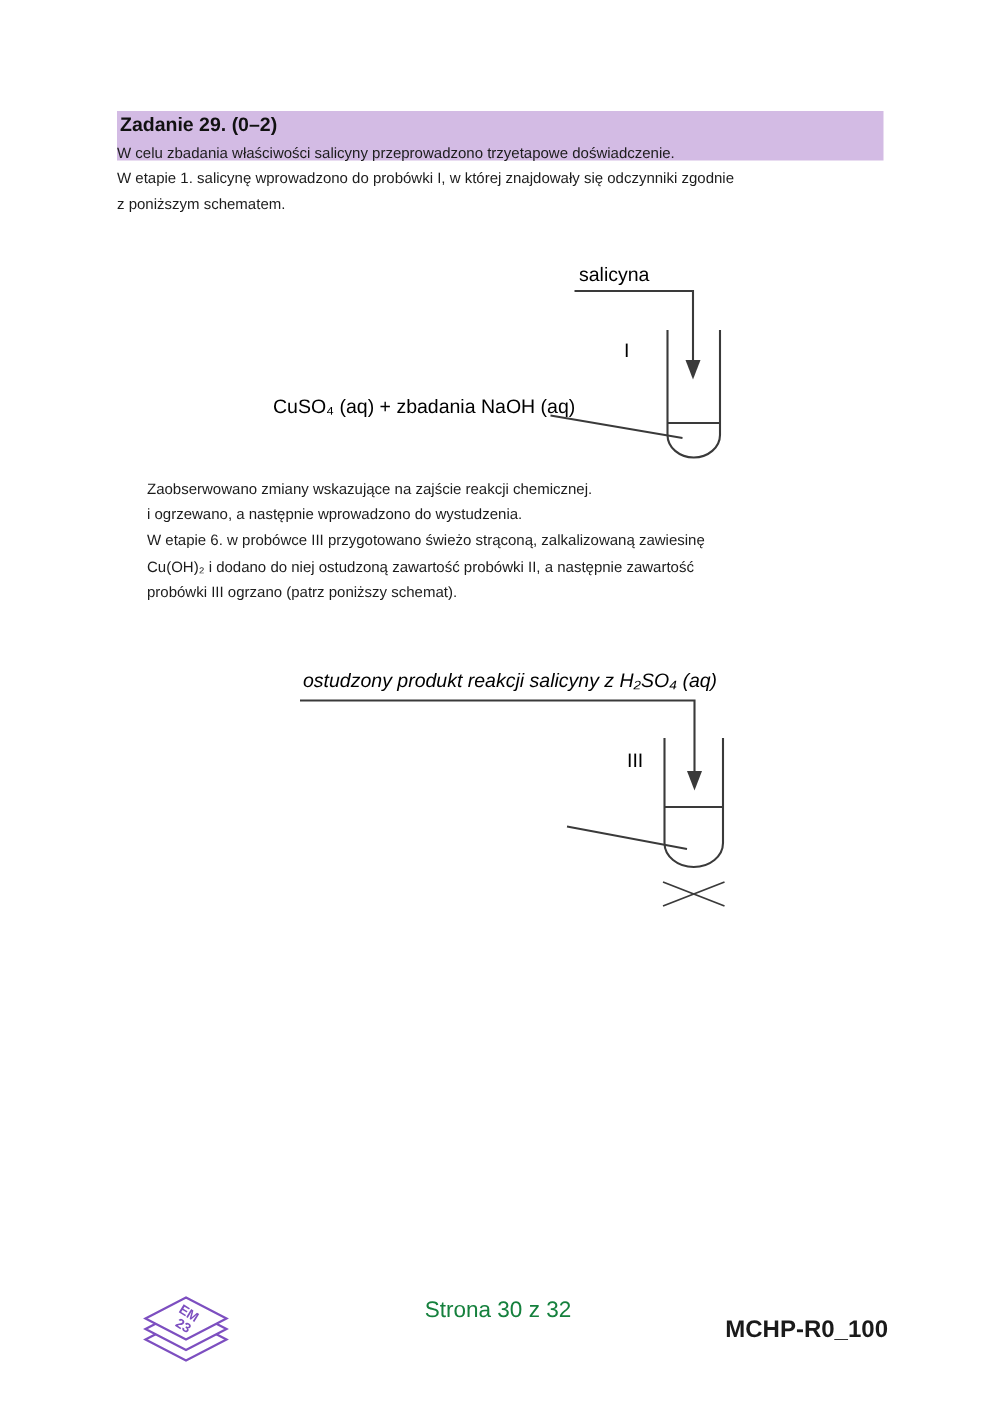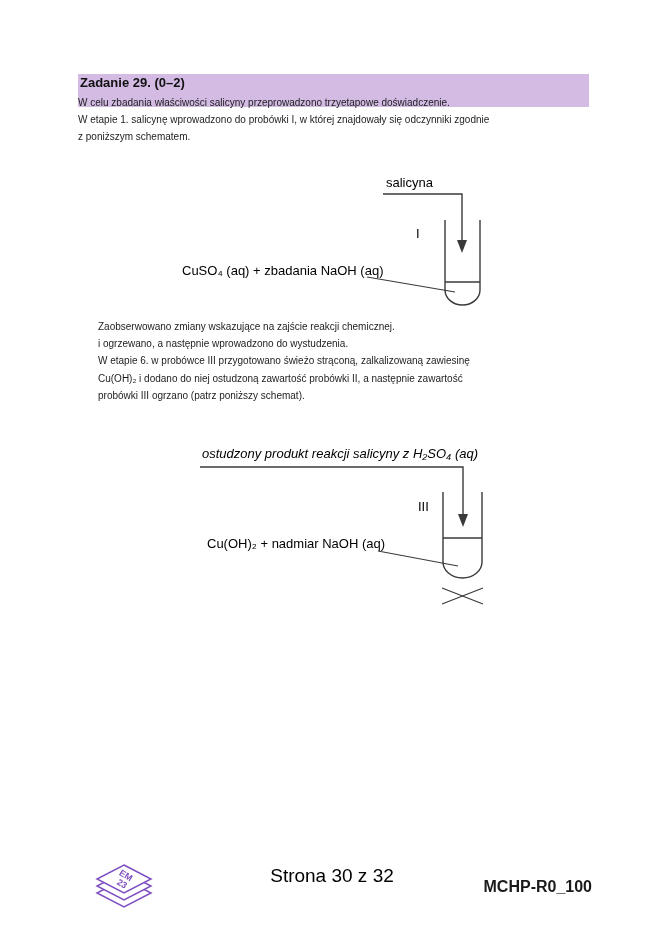--- a/index.html
+++ b/index.html
@@ -44,22 +44,22 @@
   }
   .diagram-svg {
     position: absolute;
   }
   .footer-page {
     position: absolute;
     top: 865px;
     left: 0;
     width: 664px;
     text-align: center;
-    font-size: 19px;
-    color: #000000;
+    font-size: 15px;
+    color: #15803d;
   }
   .footer-code {
     position: absolute;
     top: 878px;
     right: 72px;
     font-size: 16px;
     font-weight: bold;
     color: #1a1a1a;
   }
   .logo {
@@ -100,21 +100,20 @@
   <div class="textblock" style="top:318px;margin-left:20px;">
     <div>Zaobserwowano zmiany wskazujące na zajście reakcji chemicznej.</div>
     <div>i ogrzewano, a następnie wprowadzono do wystudzenia.</div>
     <div>W etapie 6. w probówce III przygotowano świeżo strąconą, zalkalizowaną zawiesinę</div>
     <div>Cu(OH)₂ i dodano do niej ostudzoną zawartość probówki II, a następnie zawartość</div>
     <div>probówki III ogrzano (patrz poniższy schemat).</div>
   </div>
 
   <div class="diagram-label" style="left:202px; top:446px;font-style:italic;">ostudzony produkt reakcji salicyny z H₂SO₄ (aq)</div>
   <div class="diagram-label" style="left:408px; top:499px;margin-left:10px;">III</div>
-  <div class="diagram-label" style="left:207px; top:536px;">Cu(OH)₂ + nadmiar NaOH (aq)</div>
 
   <svg class="diagram-svg" style="left:180px; top:440px;" width="320" height="175" viewBox="0 0 320 175">
 
     <polyline points="20,27 283,27 283,76" fill="none" stroke="#3a3a3a" stroke-width="1.4"></polyline>
     <polygon points="278,74 288,74 283,87" fill="#3a3a3a"></polygon>
 
     <path d="M263 52 L263 122 A19.5 16 0 0 0 302 122 L302 52" fill="none" stroke="#3a3a3a" stroke-width="1.4"></path>
 
     <line x1="263" y1="98" x2="302" y2="98" stroke="#3a3a3a" stroke-width="1.3"></line>
 

